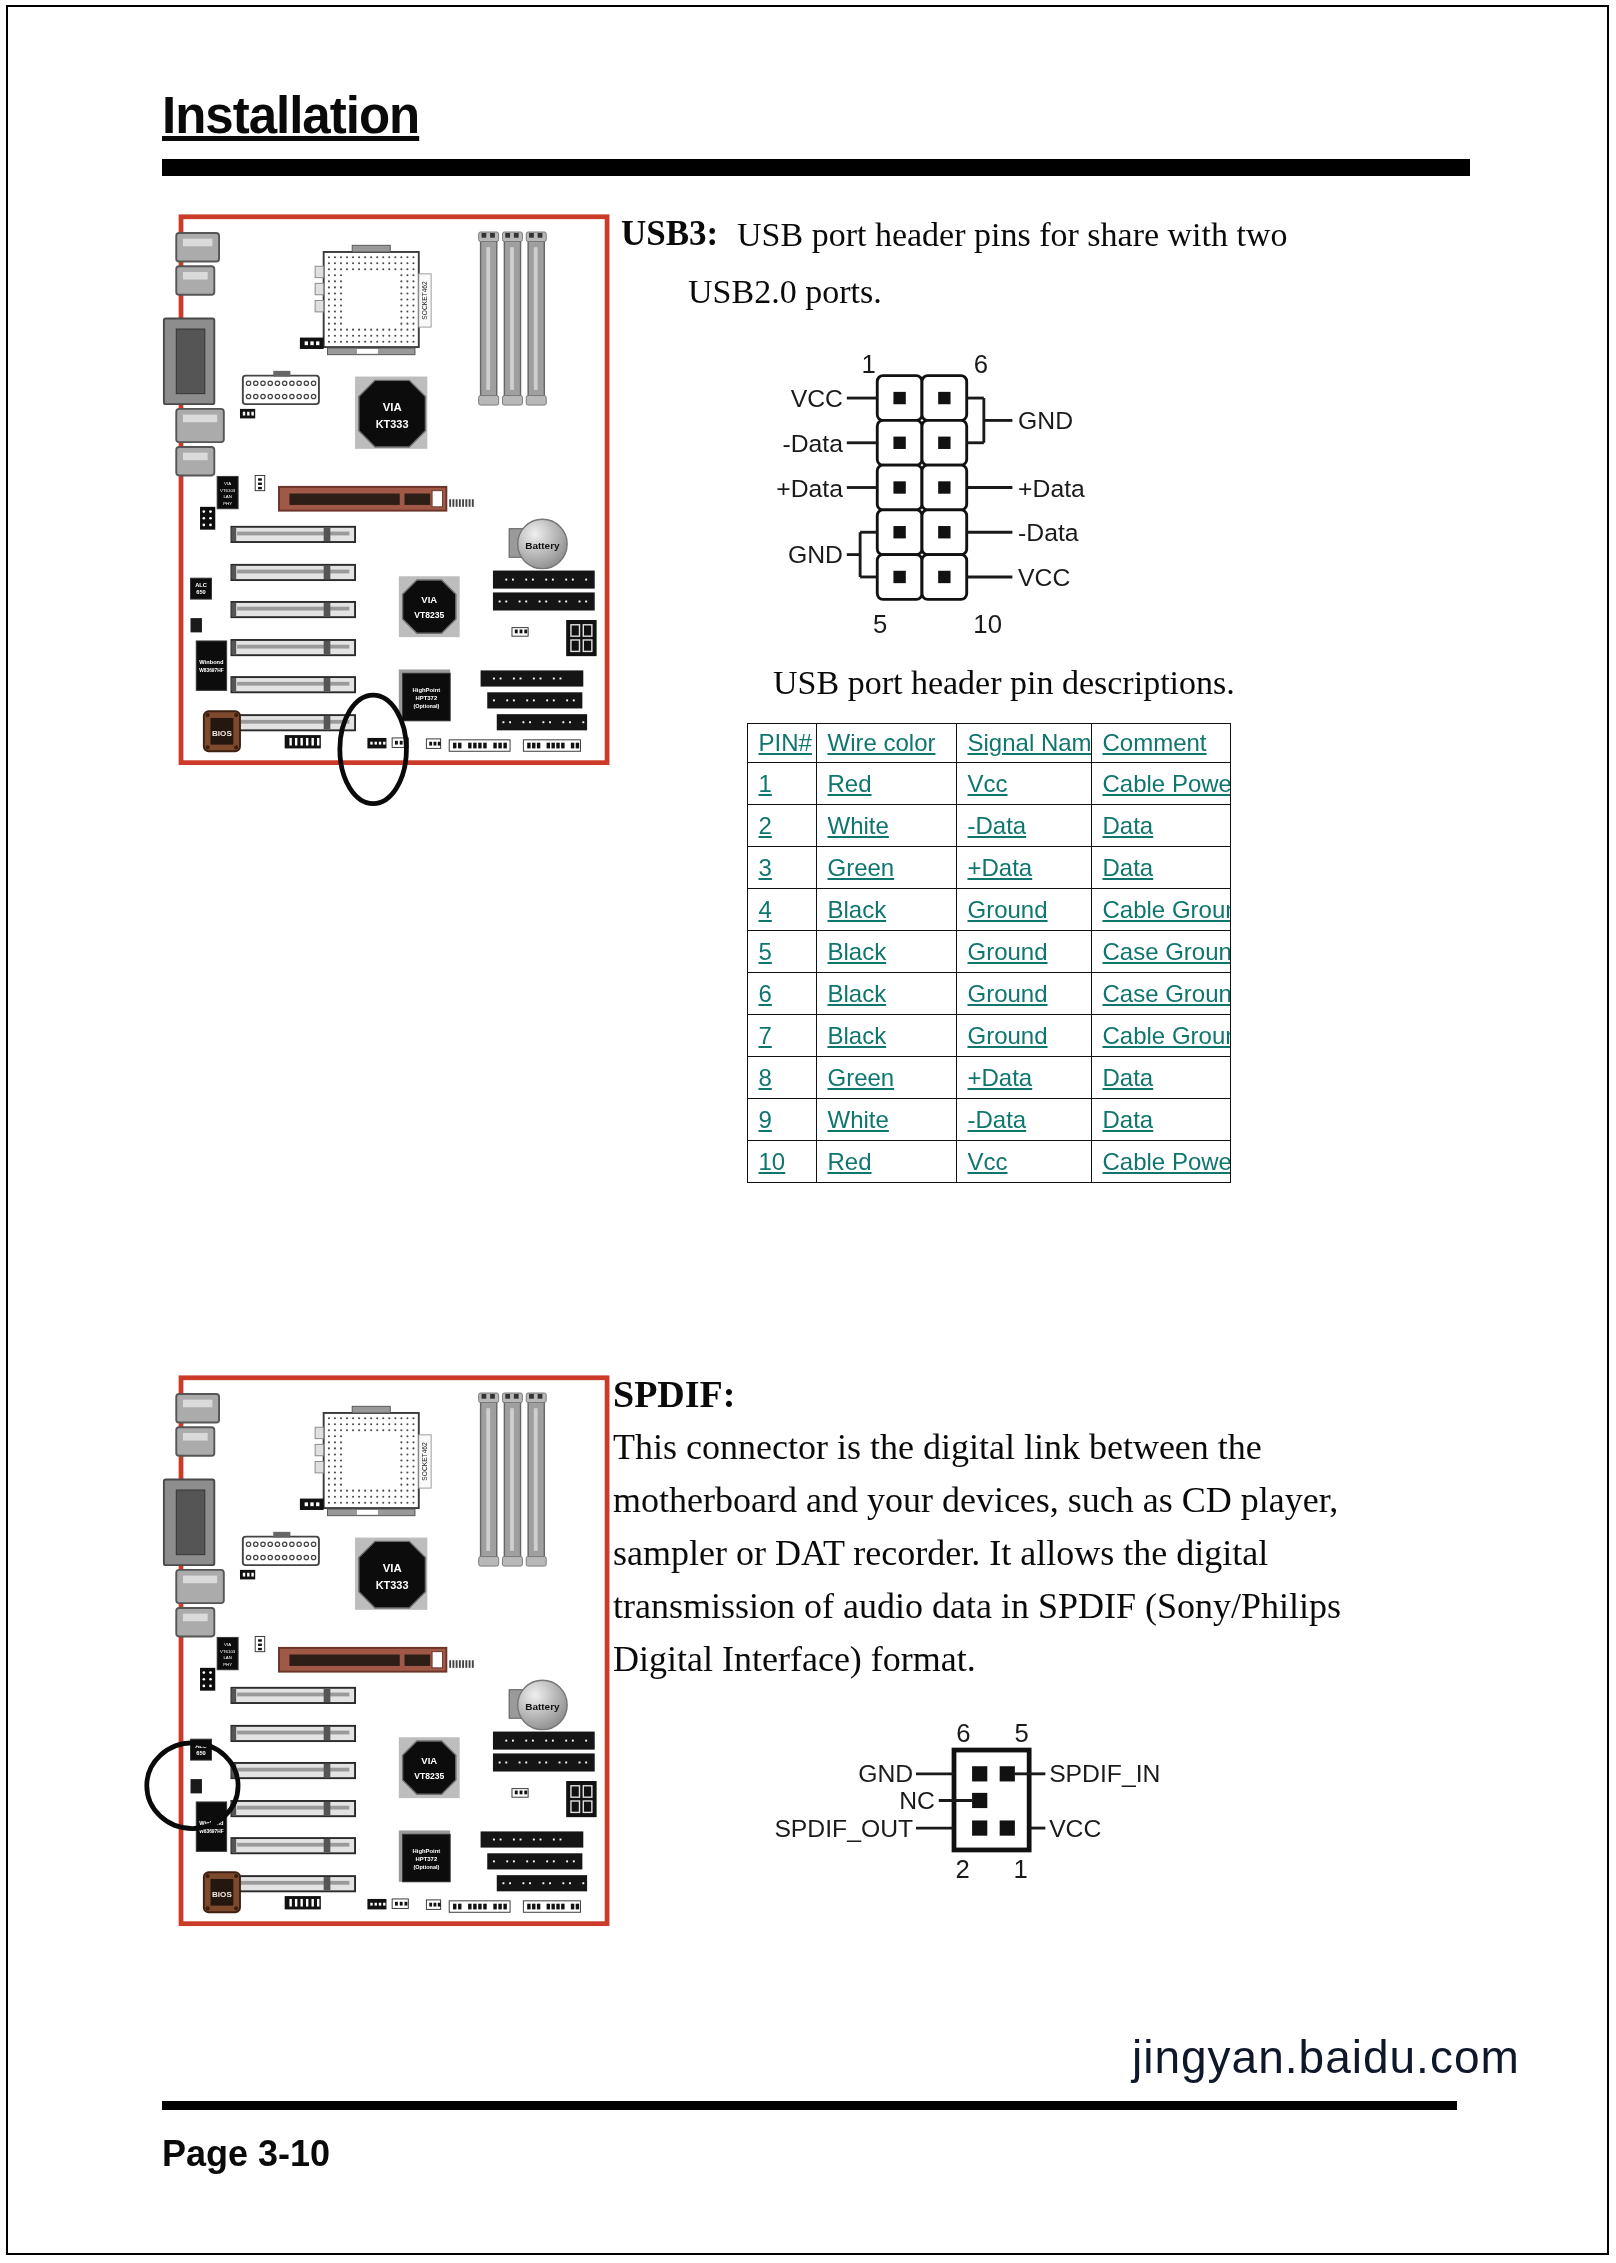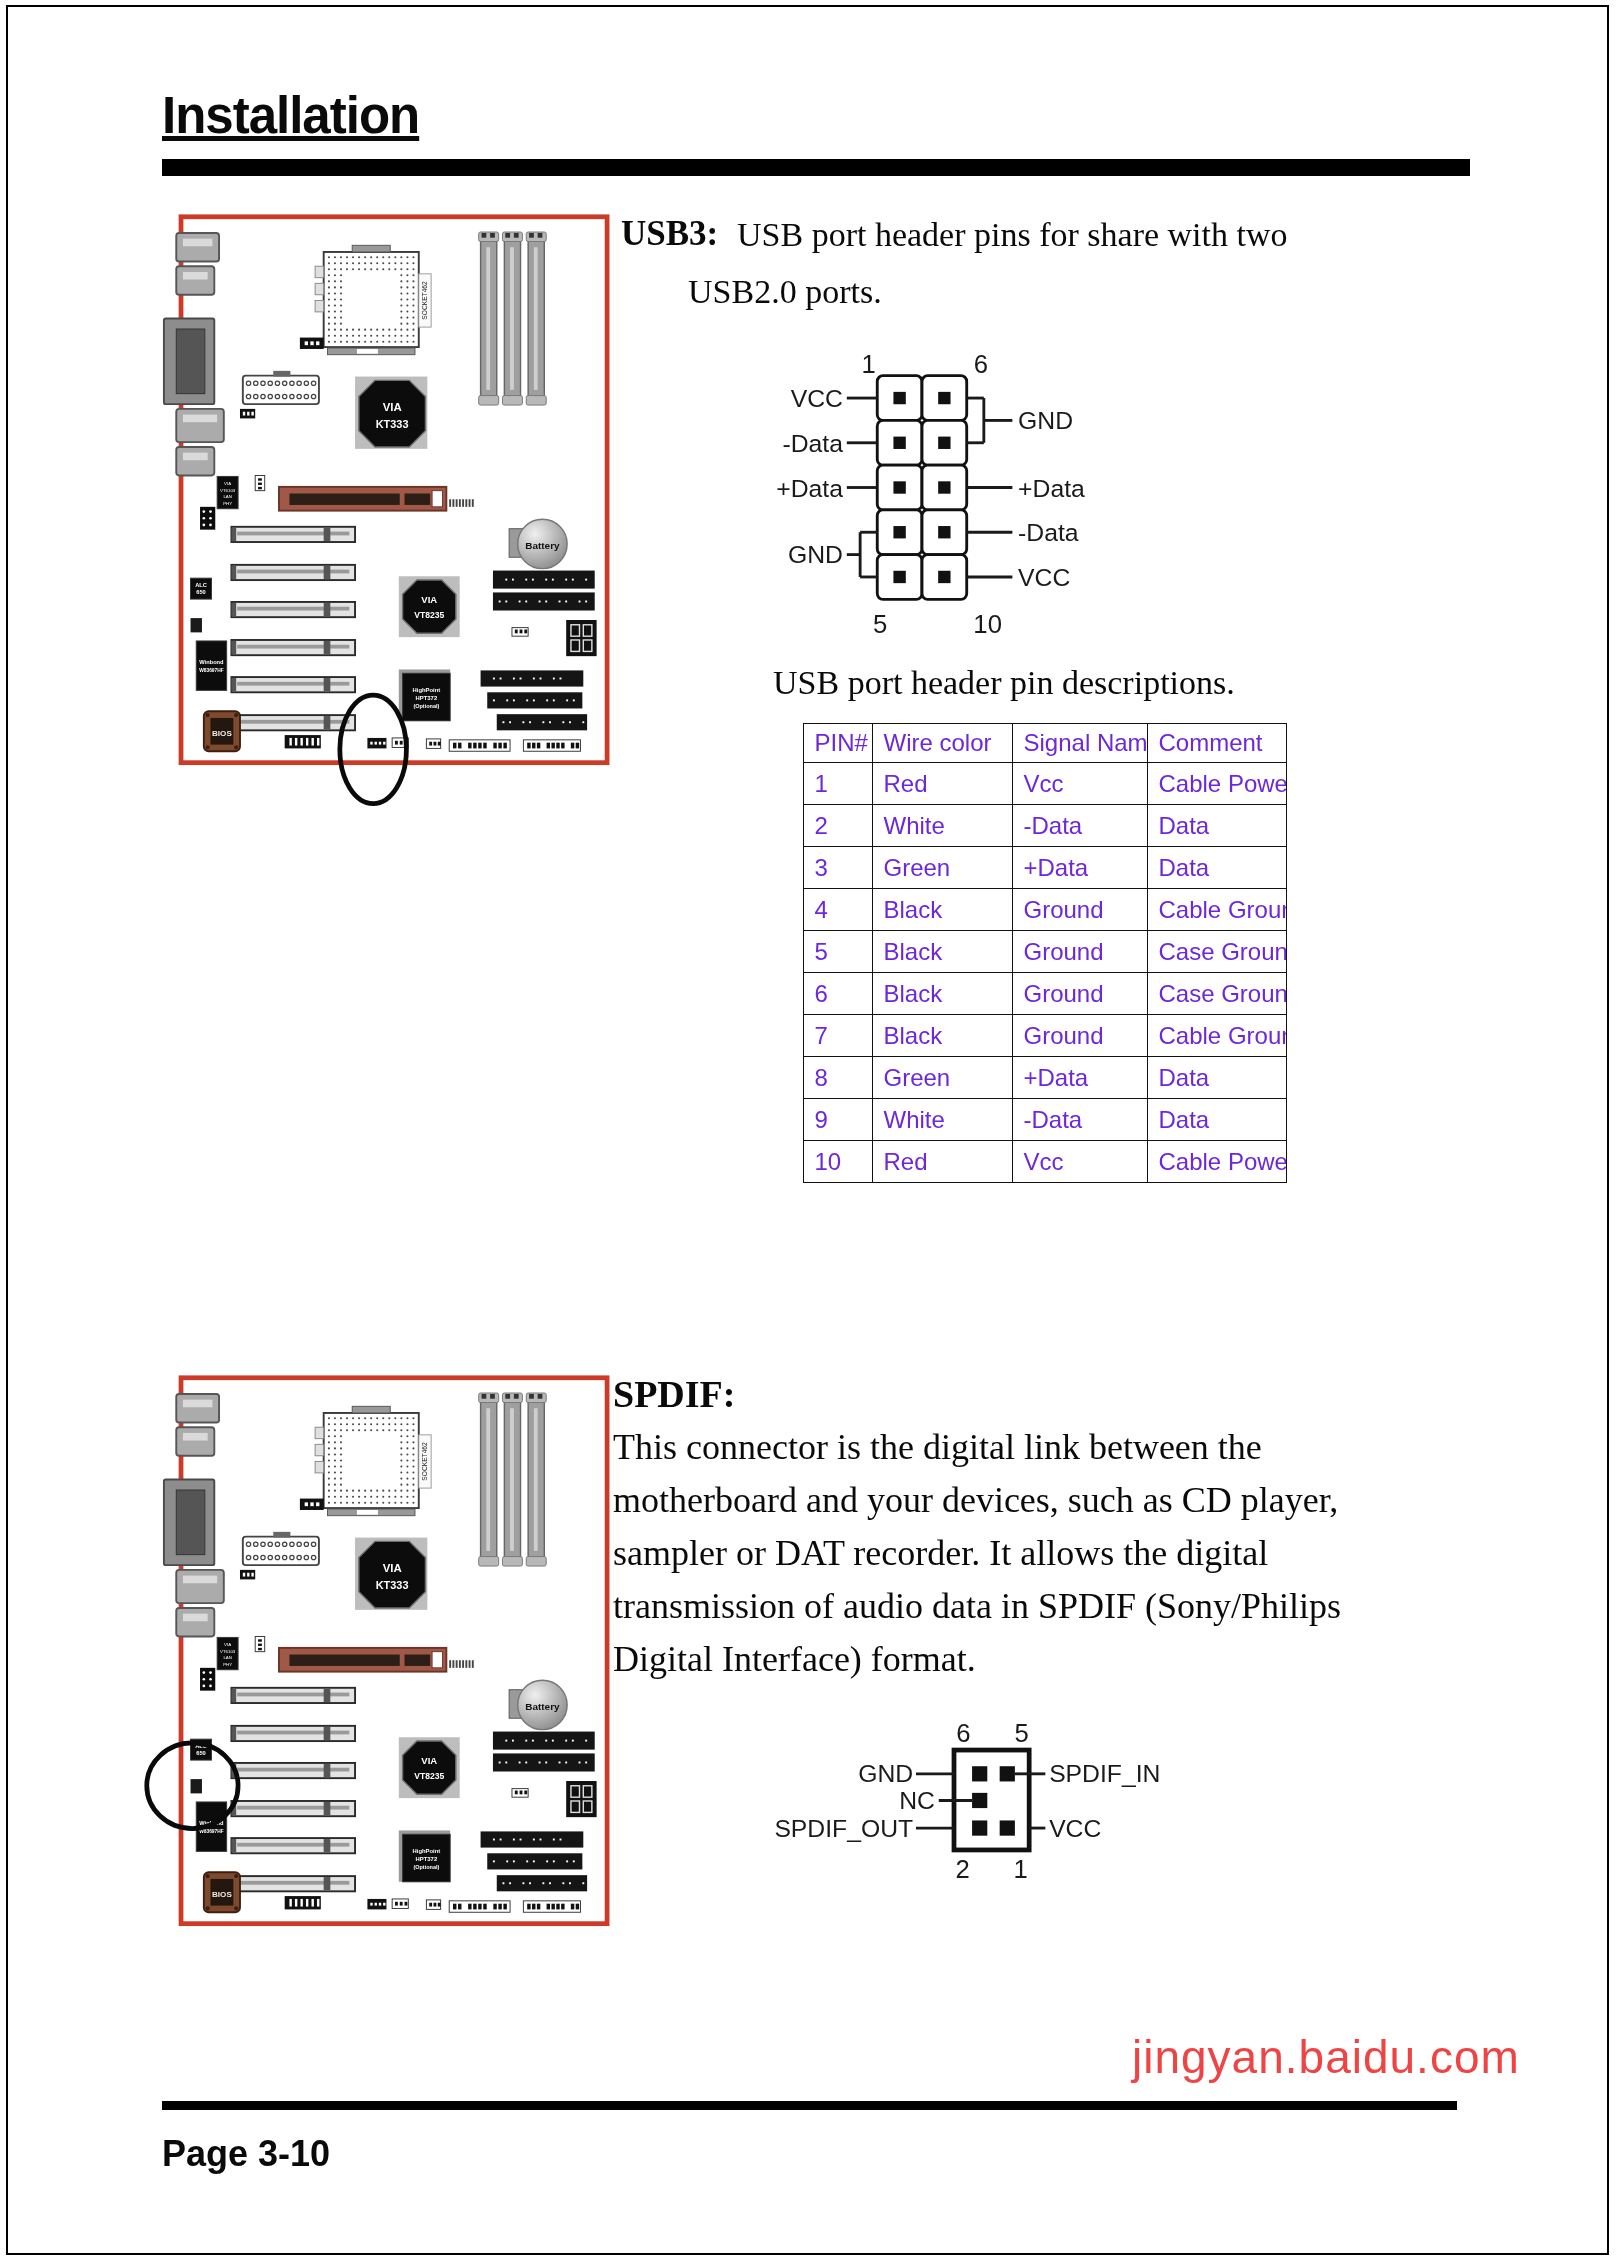--- a/index.html
+++ b/index.html
@@ -9,36 +9,36 @@
   .title{position:absolute;left:162px;top:86px;font-size:51px;font-weight:bold;letter-spacing:-1px;text-decoration:underline;}
   .hbar{position:absolute;left:162px;top:159px;width:1308px;height:17px;background:#000;}
   .board{position:absolute;left:162px;width:466px;height:609px;}
   .board-1{top:209px;} .board-2{top:1370px;}
   .board svg{width:100%;height:100%;overflow:visible;display:block;}
   .usb3-label{position:absolute;left:621px;top:214px;font:bold 35px "Liberation Serif",serif;}
   .usb3-line1{position:absolute;left:737px;top:216px;font:34px "Liberation Serif",serif;}
   .usb3-line2{position:absolute;left:688px;top:273px;font:34px "Liberation Serif",serif;}
   .usb-svg{position:absolute;left:742px;top:350px;width:438px;height:295px;overflow:visible;}
   .caption{position:absolute;left:773px;top:664px;font:34px "Liberation Serif",serif;}
-  .pin-table{position:absolute;left:803px;top:723px;border-collapse:collapse;table-layout:fixed;
-             width:483px;font-size:24px;color:#6d28d9;}
+  .pin-table{position:absolute;left:747px;top:723px;border-collapse:collapse;table-layout:fixed;
+             width:483px;font-size:24px;color:#0f766e;text-decoration:underline;}
   .pin-table th,.pin-table td{border:1.9px solid #111;padding:0 3.8px 0 10.5px;text-align:left;
              font-weight:normal;overflow:hidden;white-space:nowrap;}
   .pin-table thead th{height:38px;}
   .pin-table td{height:41px;}
   .spdif-label{position:absolute;left:613px;top:1372px;font:bold 38px "Liberation Serif",serif;}
   .spdif-par{position:absolute;left:613px;top:1421px;font:36px "Liberation Serif",serif;line-height:53px;}
   .spdif-svg{position:absolute;left:775px;top:1712px;width:495px;height:176px;overflow:visible;}
   .fbar{position:absolute;left:162px;top:2101px;width:1295px;height:8.6px;background:#000;z-index:1;}
   .footer-text{position:absolute;left:162px;top:2127px;font-size:36px;font-weight:bold;margin-top:6px;}
   .watermark{position:absolute;left:1132px;top:2026px;z-index:2;color:#e3e3e3;}
   .wm-row1{display:flex;align-items:center;font-size:74px;font-weight:bold;letter-spacing:1px;line-height:1;}
   .wm-paw{width:80px;height:76px;margin:-27px -3.8px 0 -1.9px;}
   .wm-cn{font-size:63px;margin-left:9.5px;}
-  .wm-url{font-size:46px;letter-spacing:1px;margin-top:3.8px;color:#ef4444;}
+  .wm-url{font-size:46px;letter-spacing:1px;margin-top:3.8px;color:#0f172a;}
   
   .num{font-family:"Liberation Sans",sans-serif;font-size:27px;fill:#1a1a1a;text-anchor:middle;}
   .lbl{font-family:"Liberation Sans",sans-serif;font-size:26px;fill:#1a1a1a;text-anchor:end;}
   .lblr{font-family:"Liberation Sans",sans-serif;font-size:26px;fill:#1a1a1a;text-anchor:start;}
   .ln{stroke:#1a1a1a;stroke-width:3;fill:none;}
 </style>
 </head>
 <body>
 
 <div class="page-border"></div>

